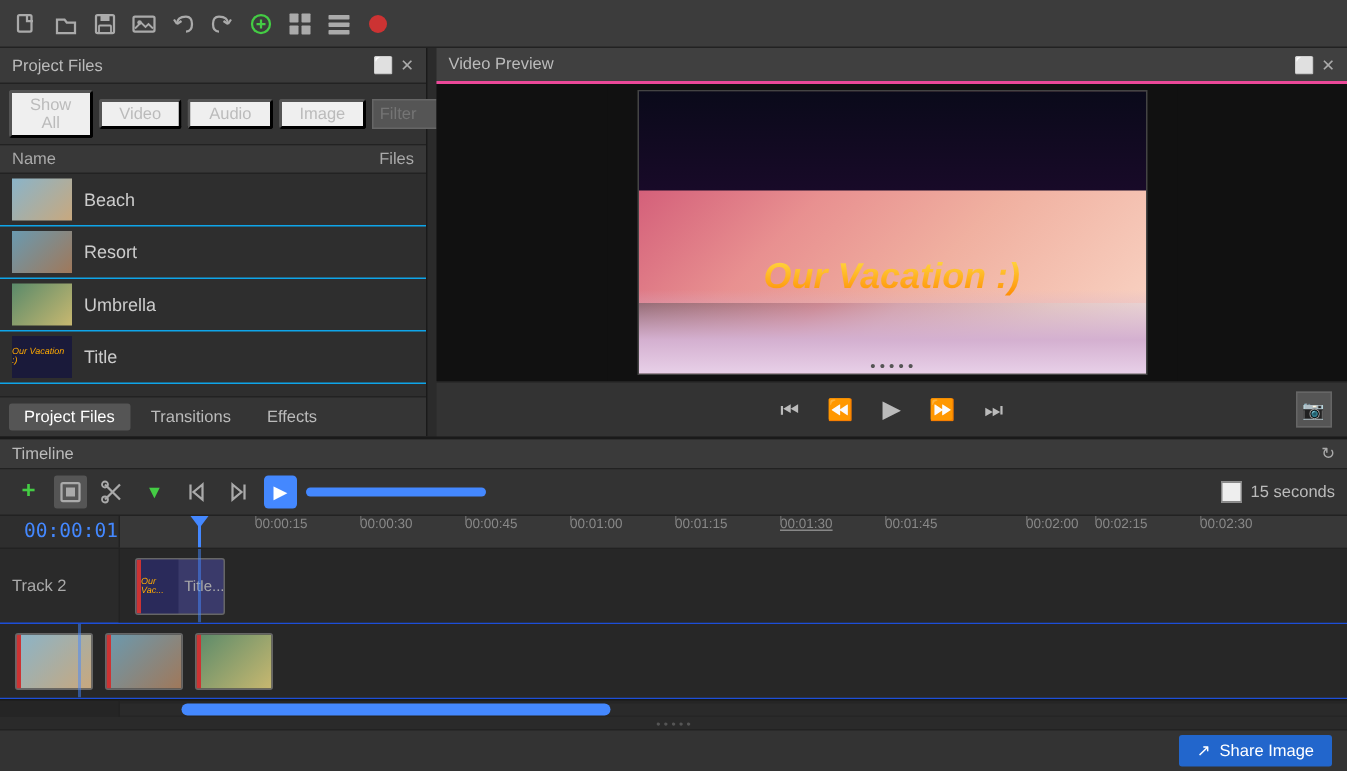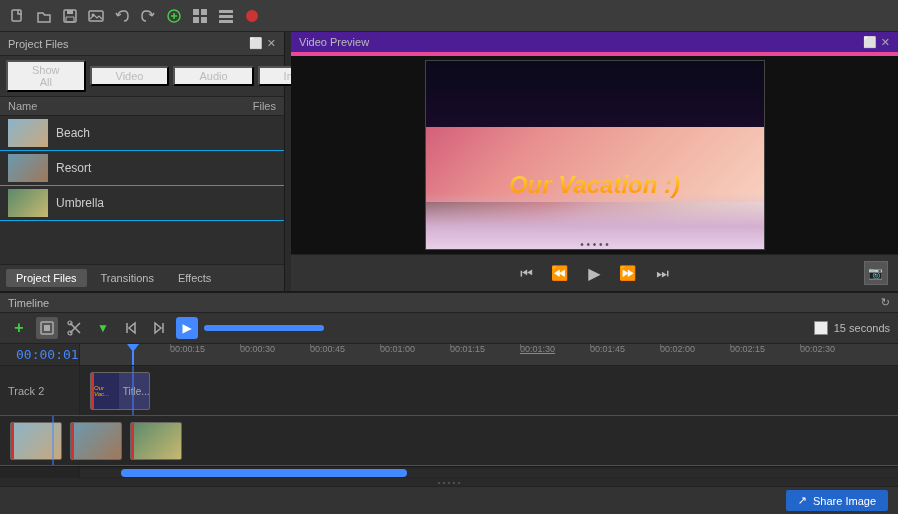--- a/index.html
+++ b/index.html
@@ -65,21 +65,21 @@
 
     .file-tabs {
       display: flex;
       align-items: center;
       padding: 4px 6px;
       gap: 4px;
       background: #333;
       border-bottom: 1px solid #222;
     }
     .file-tab {
-      padding: 2px 24px;
+      padding: 2px 12px;
       font-size: 11px;
       cursor: pointer;
       color: #bbb;
       border-radius: 2px;
     }
     .filter-input {
       flex: 1;
       background: #555;
       border: 1px solid #666;
       color: #ccc;
@@ -151,28 +151,28 @@
     .bottom-tab.active { background: #555; color: #fff; }
 
     
     .right-panel {
       flex: 1;
       display: flex;
       flex-direction: column;
       background: #2a2a2a;
     }
     .preview-header {
-      background: #4c1d95;
+      background: #404040;
       padding: 4px 8px;
       font-size: 11px;
       color: #bbb;
       display: flex;
       align-items: center;
       justify-content: space-between;
-      border-bottom: 4px solid #ec4899;
+      border-bottom: 2px solid #ec4899;
       height: 24px;
     }
     .preview-area {
       flex: 1;
       background: #111;
       display: flex;
       align-items: center;
       justify-content: center;
       position: relative;
       overflow: hidden;
@@ -596,20 +596,26 @@
         <span class="file-name">Beach</span>
       </div>
       <div class="file-item">
         <div class="file-thumb thumb-resort"></div>
         <span class="file-name">Resort</span>
       </div>
       <div class="file-item">
         <div class="file-thumb thumb-umbrella"></div>
         <span class="file-name">Umbrella</span>
       </div>
+      <div class="file-item">
+        <div class="file-thumb thumb-title">
+          <span style="font-size:6px;color:#ffaa00;font-style:italic">Our Vacation :)</span>
+        </div>
+        <span class="file-name">Title</span>
+      </div>
     </div>
 
     <div class="bottom-tabs">
       <div class="bottom-tab active">Project Files</div>
       <div class="bottom-tab">Transitions</div>
       <div class="bottom-tab">Effects</div>
     </div>
   </div>
 
   <div class="resize-handle"></div>
@@ -715,21 +721,21 @@
         </div>
       <div class="time-marker" style="left:350px;">
           <span>00:01:15</span>
         </div>
       <div class="time-marker" style="left:420px;text-decoration:underline;">
           <span>00:01:30</span>
         </div>
       <div class="time-marker" style="left:490px;">
           <span>00:01:45</span>
         </div>
-      <div class="time-marker" style="left:560px;">
+      <div class="time-marker" style="left:584px;">
           <span>00:02:00</span>
         </div>
       <div class="time-marker" style="left:630px;">
           <span>00:02:15</span>
         </div>
       <div class="time-marker" style="left:700px;">
           <span>00:02:30</span>
         </div>
     </div>
   </div>

